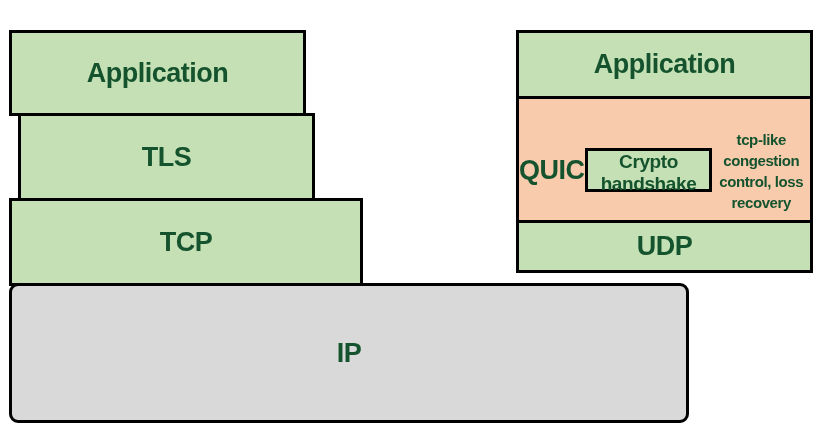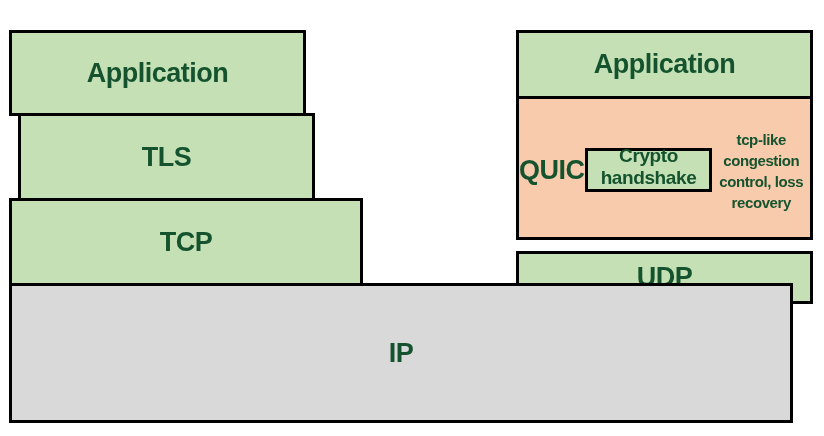--- a/index.html
+++ b/index.html
@@ -32,38 +32,38 @@
     line-height: 1;
   }
   
   .l-app { left: 9px;  top: 30px;  width: 297px; height: 86px; }
   .l-tls { left: 18px;  top: 113px; width: 297px; height: 88px; }
   .l-tcp { left: 9px;  top: 198px; width: 354px; height: 88px; }
   
   .r-app  { left: 516px; top: 30px;  width: 297px; height: 69px; }
   .r-quic { left: 516px; top: 96px;  width: 297px; height: 144px;
             flex-direction: row; justify-content: flex-start; }
-  .r-udp  { left: 516px; top: 251px; width: 297px; height: 53px; }
+  .r-udp  { left: 516px; top: 220px; width: 297px; height: 53px; }
   
-  .ip { left: 9px; top: 283px; width: 784px; height: 140px; }
+  .ip { left: 9px; top: 283px; width: 680px; height: 140px; border-radius: 9px; }
 
   .quic-title {
     font-size: 27px;
     letter-spacing: -0.5px;
     line-height: 1;
     margin-top: 4px;
   }
   .crypto-box {
     box-sizing: border-box;
     margin-top: 3px;
     width: 190px;
     height: 44px;
     border: 3px solid #000000;
     display: flex;
-    align-items: flex-end;
+    align-items: flex-start;
     justify-content: center;
     font-size: 19px;
     letter-spacing: -0.4px;
   }
   .quic-note {
     margin-top: 6px;
     font-size: 15px;
     line-height: 21px;
     letter-spacing: -0.4px;
     text-align: center;

